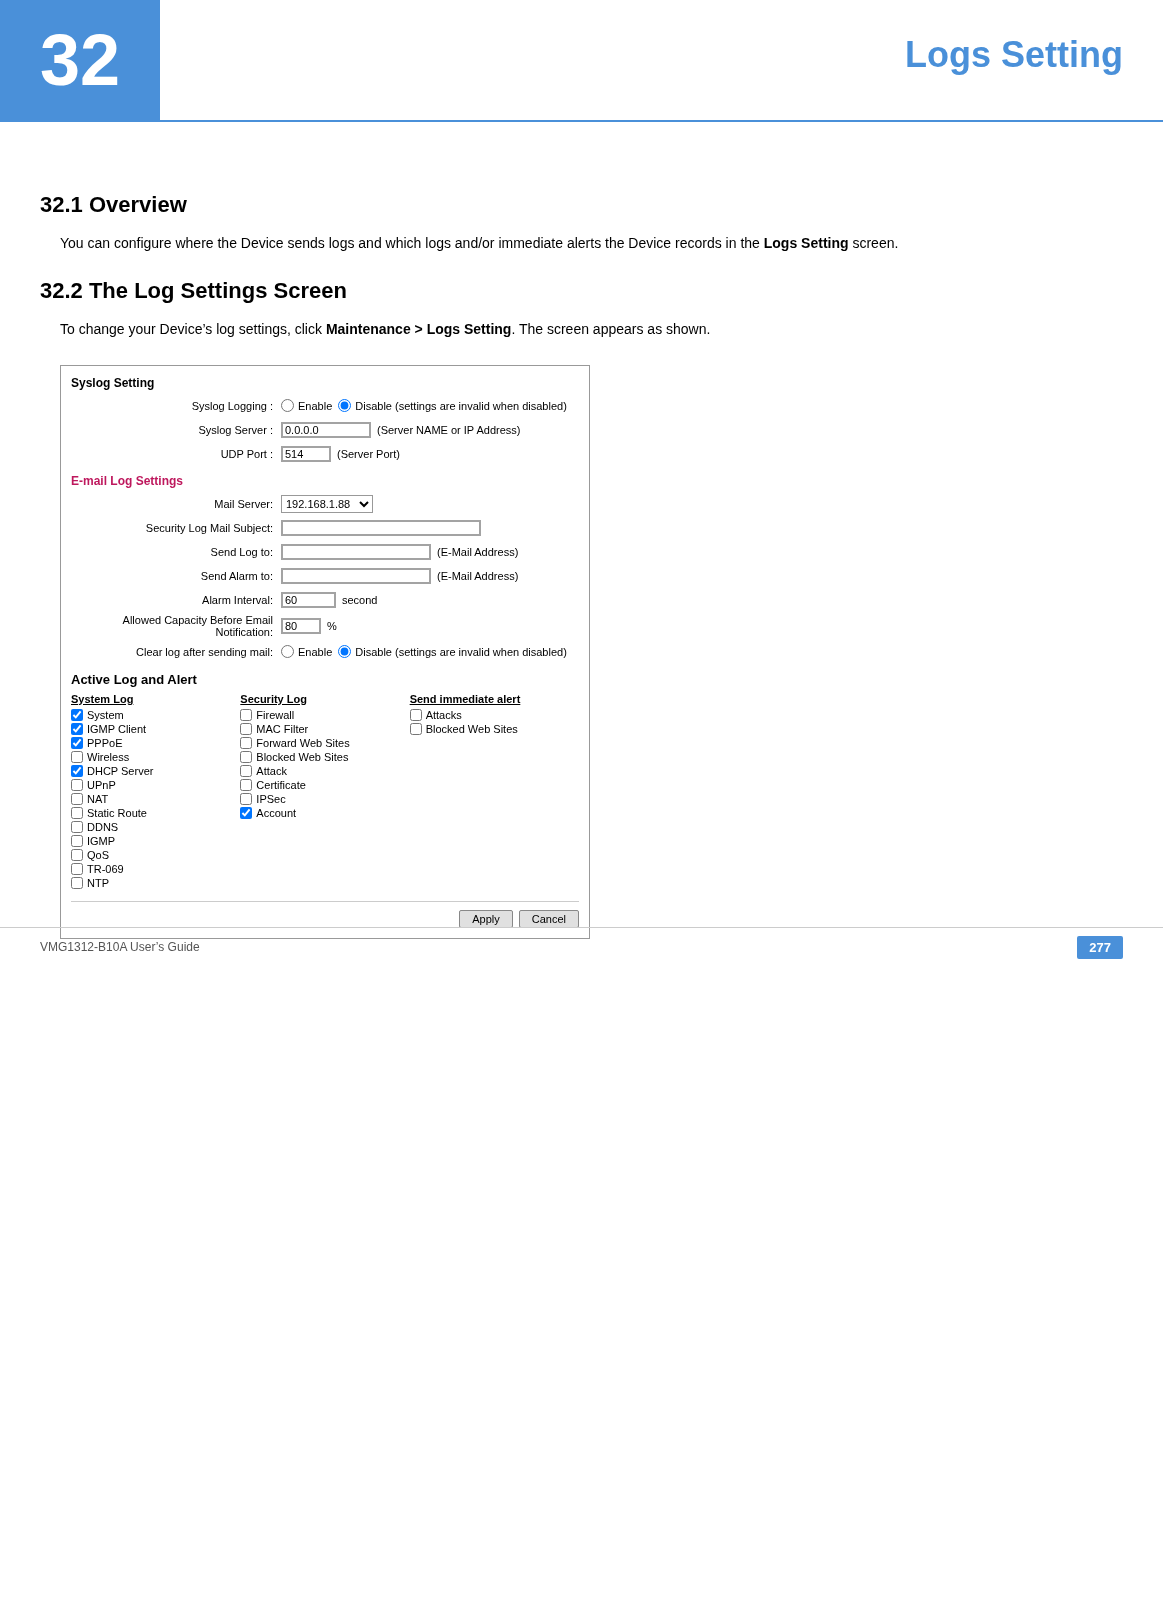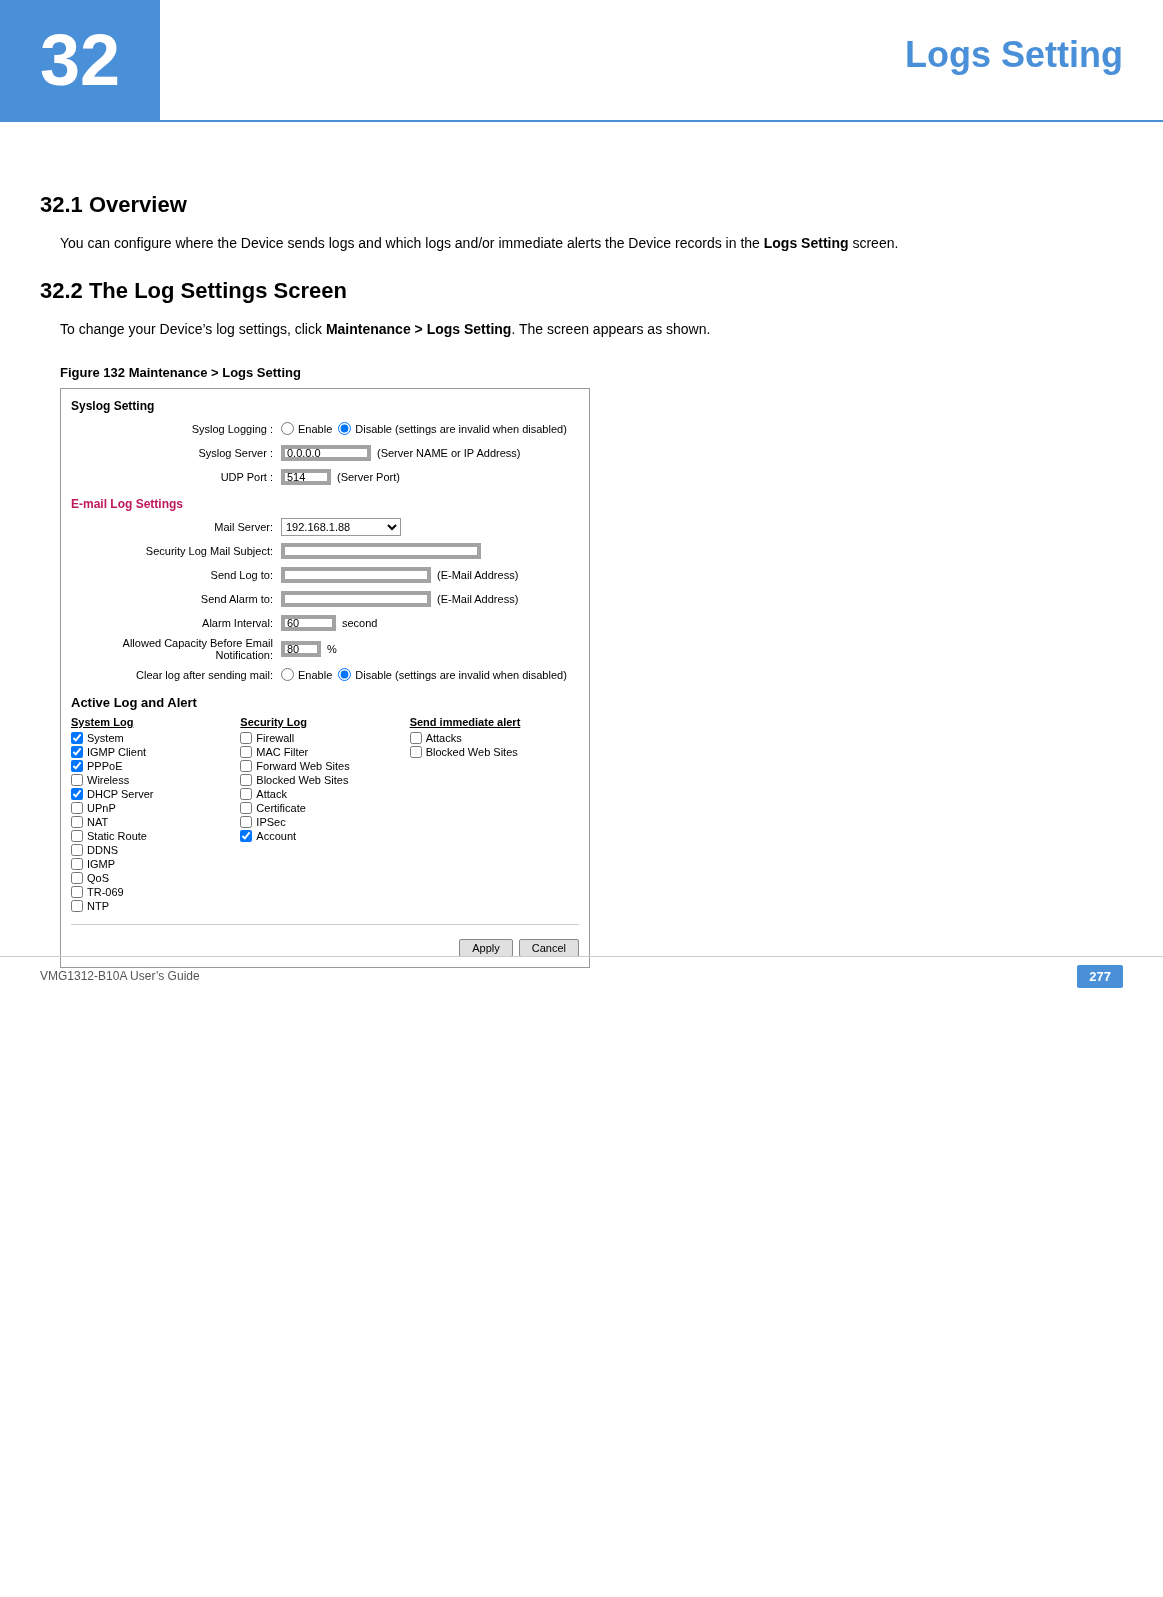--- a/index.html
+++ b/index.html
@@ -131,21 +131,21 @@
     }
 
     .form-value {
       display: flex;
       align-items: center;
       gap: 6px;
       font-size: 11px;
     }
 
     .text-input {
-      border: 4px solid #a3a3a3;
+      border: 2px solid #a3a3a3;
       height: 16px;
       font-size: 11px;
       padding: 1px 2px;
       background: #fff;
     }
 
     .select-input {
       border: 1px solid #999;
       height: 18px;
       font-size: 11px;
@@ -190,21 +190,21 @@
       width: 12px;
       height: 12px;
       margin: 0;
     }
 
     .button-row {
       display: flex;
       justify-content: flex-end;
       gap: 6px;
       margin-top: 10px;
-      padding-top: 14px;
+      padding-top: 8px;
       border-top: 1px solid #ccc;
     }
 
     .btn {
       padding: 2px 12px;
       font-size: 11px;
       border: 1px solid #888;
       background: #e0e0e0;
       cursor: pointer;
       border-radius: 2px;
@@ -262,21 +262,20 @@
     <div class="section-heading">32.1  Overview</div>
     <div class="section-body">
       <span>You can configure where the Device sends logs and which logs and/or immediate alerts the Device records in the </span><span class="bold">Logs Setting</span><span> screen.</span>
     </div>
 
     <div class="section-heading">32.2  The Log Settings Screen</div>
     <div class="section-body">
       <span>To change your Device’s log settings, click </span><span class="bold">Maintenance &gt; Logs Setting</span><span>. The screen appears as shown.</span>
     </div>
 
-    <div class="figure-caption">Figure 132   Maintenance &gt; Logs Setting</div>
 
     <div class="screenshot-box">
 
       <div class="section-title-bar">Syslog Setting</div>
 
       <div class="form-row">
         <div class="form-label">Syslog Logging :</div>
         <div class="form-value">
           <label class="radio-group">
             <input type="radio" name="syslogLogging" style="">
@@ -304,21 +303,21 @@
           <input type="text" class="text-input" style="width: 50px;" value="514">
           <span>(Server Port)</span>
         </div>
       </div>
 
       <div class="email-section-title">E-mail Log Settings</div>
 
       <div class="form-row">
         <div class="form-label">Mail Server:</div>
         <div class="form-value">
-          <select class="select-input" style="width:120px">
+          <select class="select-input" style="width:92px">
             <option>192.168.1.88</option>
           </select>
         </div>
       </div>
 
 
       <div class="form-row">
         <div class="form-label">Security Log Mail Subject:</div>
         <div class="form-value">
           <input type="text" class="text-input" style="width: 200px;">

